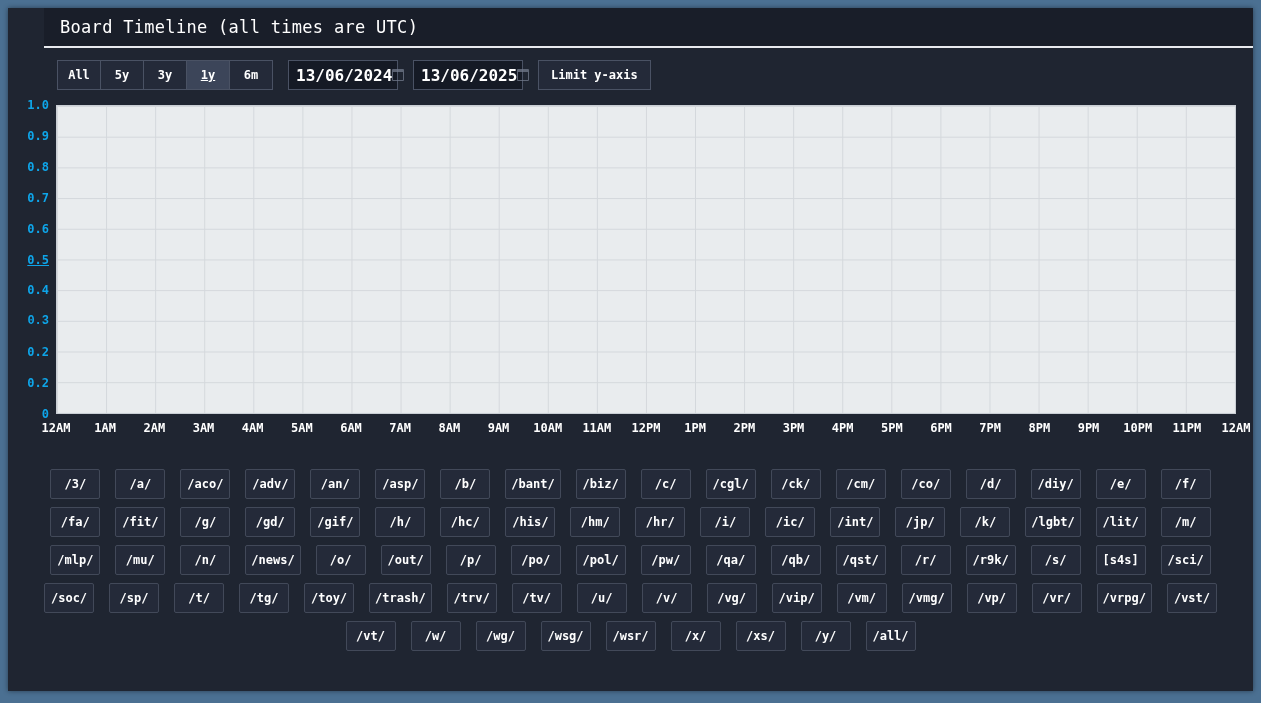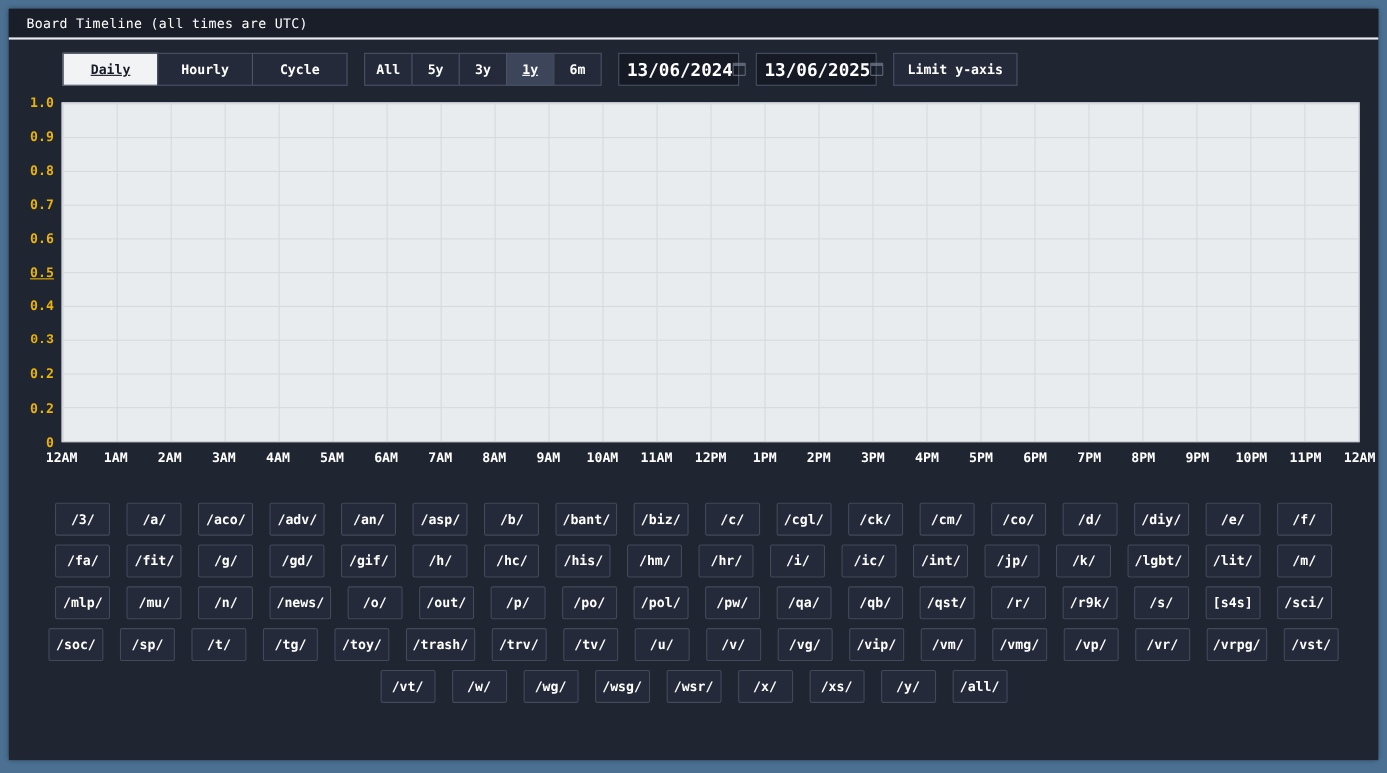--- a/index.html
+++ b/index.html
@@ -8,24 +8,24 @@
     background: var(--page-background, #4b7092);
     font-family: "DejaVu Sans Mono", "Liberation Mono", monospace;
     position:relative; overflow:hidden;
   }
   .panel {
     position:absolute; left:8px; top:8px; right:8px; bottom:12px;
     background: var(--panel-background, #1f2531);
     box-shadow: 0 0 5px rgba(0,0,0,.45);
   }
   .titlebar {
-    height:28px; background: var(--titlebar-background, #191e29);
+    height:40px; background: var(--titlebar-background, #191e29);
     border-bottom:2px solid #e8eaee;
     display:flex; align-items:center; padding:0 16px;
-    color:#fff; font-size:12px; letter-spacing:.3px;
+    color:#fff; font-size:17px; letter-spacing:.3px;margin-left:36px;
   }
   .subtitle { margin:15px 0 0 44px; color:#fff; font-weight:bold; font-size:13px; }
   .toolbar { display:flex; align-items:center; gap:15px; margin:12px 0 0 49px; }
   .btn-group { display:flex; }
   .seg-btn, .tool-btn {
     height:30px; background: var(--button-background, #232939); color:#fff;
     border:1px solid #4a5264; font-family:"DejaVu Sans Mono","Liberation Mono",monospace;
     font-size:12px; font-weight:bold; cursor:pointer;
   }
   .seg-btn + .seg-btn { margin-left:-1px; }
@@ -39,21 +39,21 @@
     color:#fff; display:flex; align-items:center; justify-content:space-between;
     padding:0 7px; font-size:16px; font-weight:bold; cursor:text;
   }
   .cal-icon {
     width:12px; height:12px; border:1px solid #737b8c; border-top:3px solid #737b8c;
     border-radius:1px; opacity:.75; flex:0 0 auto; cursor:pointer;
   }
   .chart-wrap { margin:15px 17px 0 4px; }
   .chart-row { display:flex; }
   .y-axis { width:44px; position:relative; }
-  .y-tick { position:absolute; right:7px; transform:translateY(-50%); color:#eab308; font-size:12px; font-weight:bold; }
+  .y-tick { position:absolute; right:7px; transform:translateY(-50%); color:#0ea5e9; font-size:12px; font-weight:bold; }
   .plot {
     flex:1; height:309px; position:relative;
     background-color: var(--chart-background, #e9ecee);
     border:1px solid #c9ced4;
     background-image:
       linear-gradient(to right, var(--grid-line, #d4d8dc) 1px, transparent 1px),
       linear-gradient(to bottom, var(--grid-line, #d4d8dc) 1px, transparent 1px);
     background-size: calc(100%/24) calc(100%/10);
   }
   .x-axis { margin-left:44px; position:relative; height:22px; }
@@ -72,25 +72,20 @@
 <body>
 
 <div class="panel">
 
   <div class="titlebar">
     <span>Board Timeline (all times are UTC)</span>
   </div>
 
 
   <div class="toolbar">
-    <div class="btn-group group-mode" id="mode-group">
-        <button class="seg-btn active-light">Daily</button>
-        <button class="seg-btn">Hourly</button>
-        <button class="seg-btn">Cycle</button>
-      </div>
     <div class="btn-group group-range" id="range-group">
         <button class="seg-btn">All</button>
         <button class="seg-btn">5y</button>
         <button class="seg-btn">3y</button>
         <button class="seg-btn active-dark">1y</button>
         <button class="seg-btn">6m</button>
       </div>
     <div class="date-input">
       <span>13/06/2024</span>
       <span class="cal-icon"></span>

